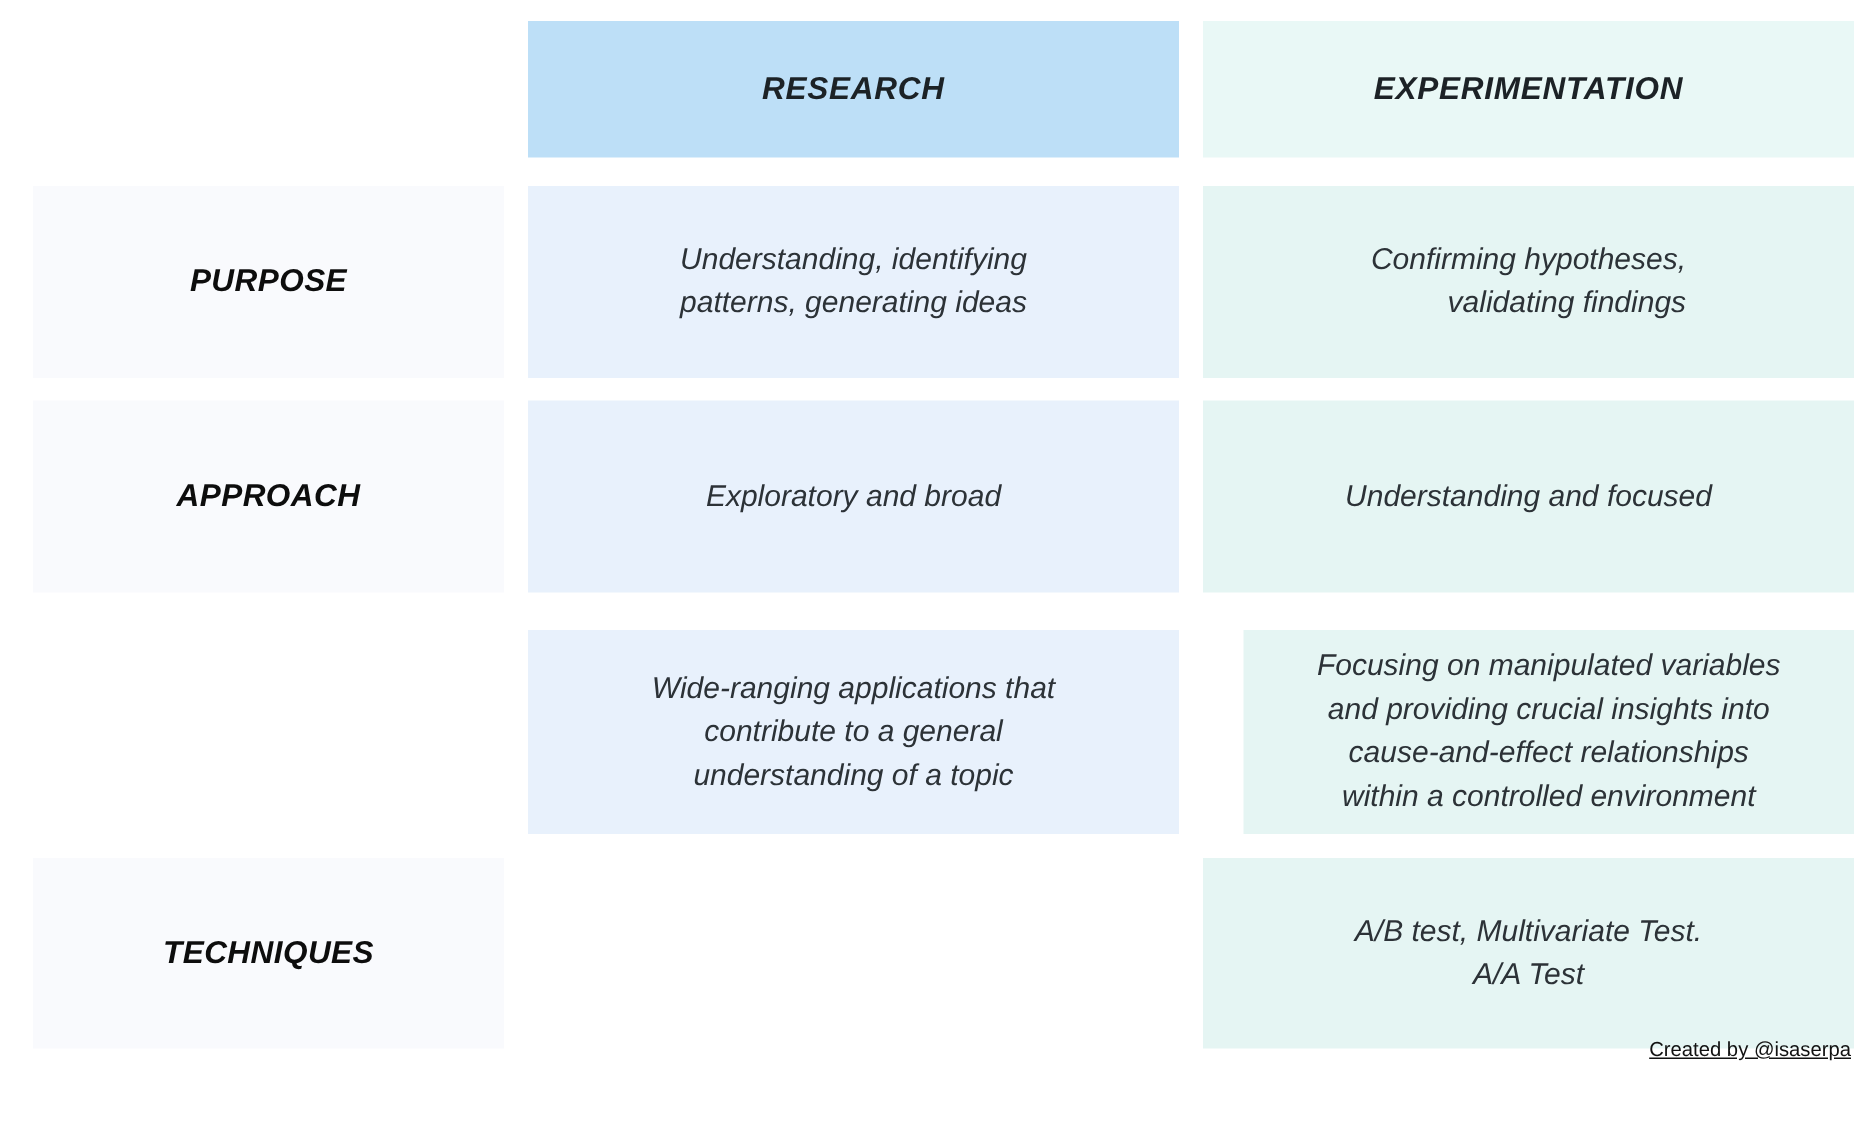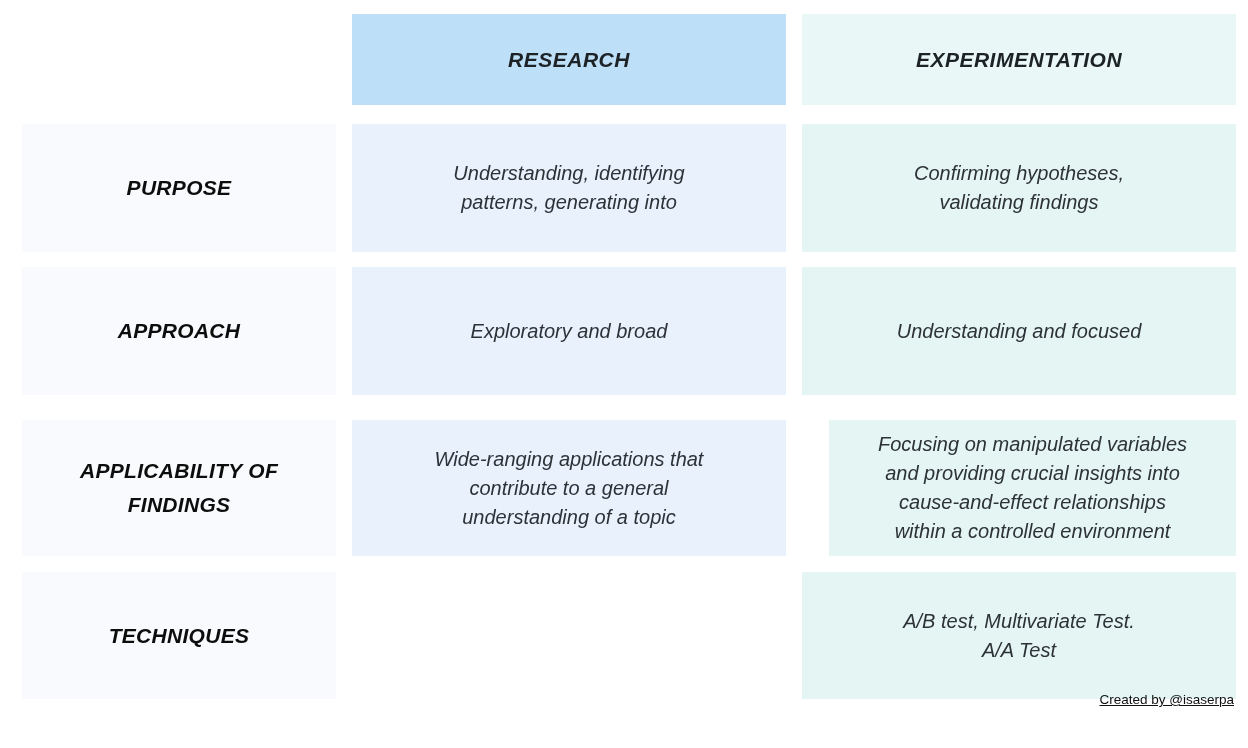--- a/index.html
+++ b/index.html
@@ -69,30 +69,28 @@
 <body>
 
 <div class="canvas">
   <div class="grid">
 
     <div class="cell hdr hdr-res" style="grid-row:1; grid-column:3;">RESEARCH</div>
     <div class="cell hdr hdr-exp" style="grid-row:1; grid-column:5;">EXPERIMENTATION</div>
 
     <div class="cell lbl" style="grid-row:3; grid-column:1;">PURPOSE</div>
     <div class="cell body-cell res-cell" style="grid-row:3; grid-column:3;">Understanding, identifying
-patterns, generating into</div>
-    <div class="cell body-cell exp-cell" style="grid-row:3; grid-column:5;">Confirming hypotheses,
+patterns, generating ideas</div>
+    <div class="cell body-cell exp-cell" style="grid-row:3; grid-column:5;text-align:right;">Confirming hypotheses,
 validating findings</div>
 
     <div class="cell lbl" style="grid-row:5; grid-column:1;">APPROACH</div>
     <div class="cell body-cell res-cell" style="grid-row:5; grid-column:3;">Exploratory and broad</div>
     <div class="cell body-cell exp-cell" style="grid-row:5; grid-column:5;">Understanding and focused</div>
 
-    <div class="cell lbl" style="grid-row:7; grid-column:1;">APPLICABILITY OF
-FINDINGS</div>
     <div class="cell body-cell res-cell" style="grid-row:7; grid-column:3;">Wide-ranging applications that
 contribute to a general
 understanding of a topic</div>
     <div class="cell body-cell exp-cell" style="grid-row:7; grid-column:5;margin-left:27px;">Focusing on manipulated variables
 and providing crucial insights into
 cause-and-effect relationships
 within a controlled environment</div>
 
     <div class="cell lbl" style="grid-row:9; grid-column:1;">TECHNIQUES</div>
     <div class="cell body-cell exp-cell" style="grid-row:9; grid-column:5;">A/B test, Multivariate Test.

